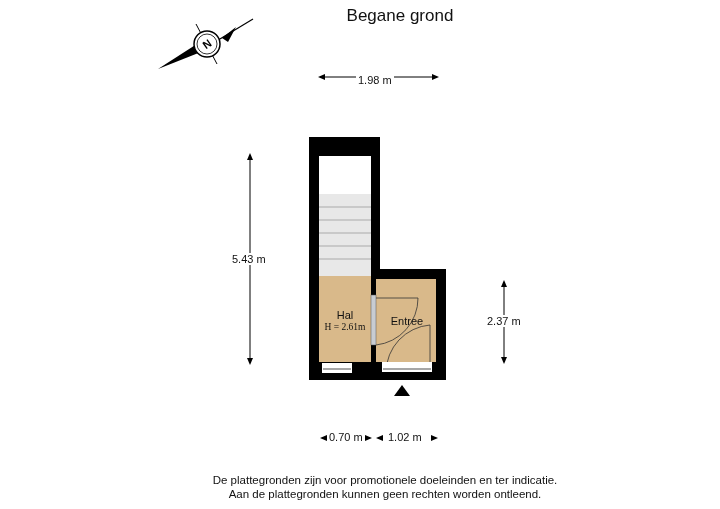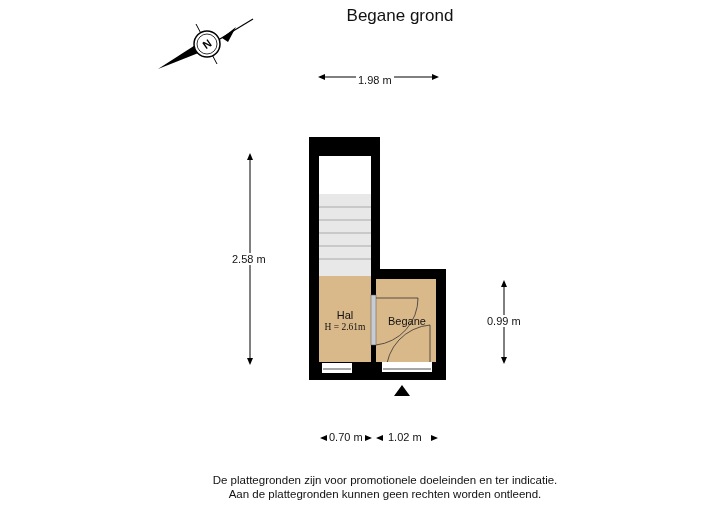--- a/index.html
+++ b/index.html
@@ -85,25 +85,25 @@
 
   <g>
     <rect x="322" y="363" width="30" height="10" fill="#fff"></rect>
     <line x1="323" y1="369" x2="351" y2="369" stroke="#888" stroke-width="1.5"></line>
   </g>
 
   <polygon points="402,385 394,396 410,396" fill="#000"></polygon>
 </svg>
 
 <div class="abs dimtxt" style="left:356px;top:74px;">1.98 m</div>
-<div class="abs dimtxt" style="left:230px;top:253px;">2.58 m</div>
-<div class="abs dimtxt" style="left:485px;top:315px;">0.99 m</div>
+<div class="abs dimtxt" style="left:230px;top:253px;">5.43 m</div>
+<div class="abs dimtxt" style="left:485px;top:315px;">2.37 m</div>
 <div class="abs dimtxt" style="left:327px;top:431px;">0.70 m</div>
 <div class="abs dimtxt" style="left:386px;top:431px;">1.02 m</div>
 
 <div class="abs" style="left:319px;top:309px;width:52px;text-align:center;font-size:11px;">Hal</div>
 <div class="abs" style="left:316px;top:322px;width:58px;text-align:center;font-size:9.5px;font-family:Liberation Serif, serif;">H = 2.61m</div>
-<div class="abs" style="left:384px;top:315px;width:46px;text-align:center;font-size:11px;">Begane</div>
+<div class="abs" style="left:384px;top:315px;width:46px;text-align:center;font-size:11px;">Entree</div>
 
 <div id="disclaimer" class="abs">
   <div>De plattegronden zijn voor promotionele doeleinden en ter indicatie.</div>
   <div>Aan de plattegronden kunnen geen rechten worden ontleend.</div>
 </div>
 
 </body></html>

